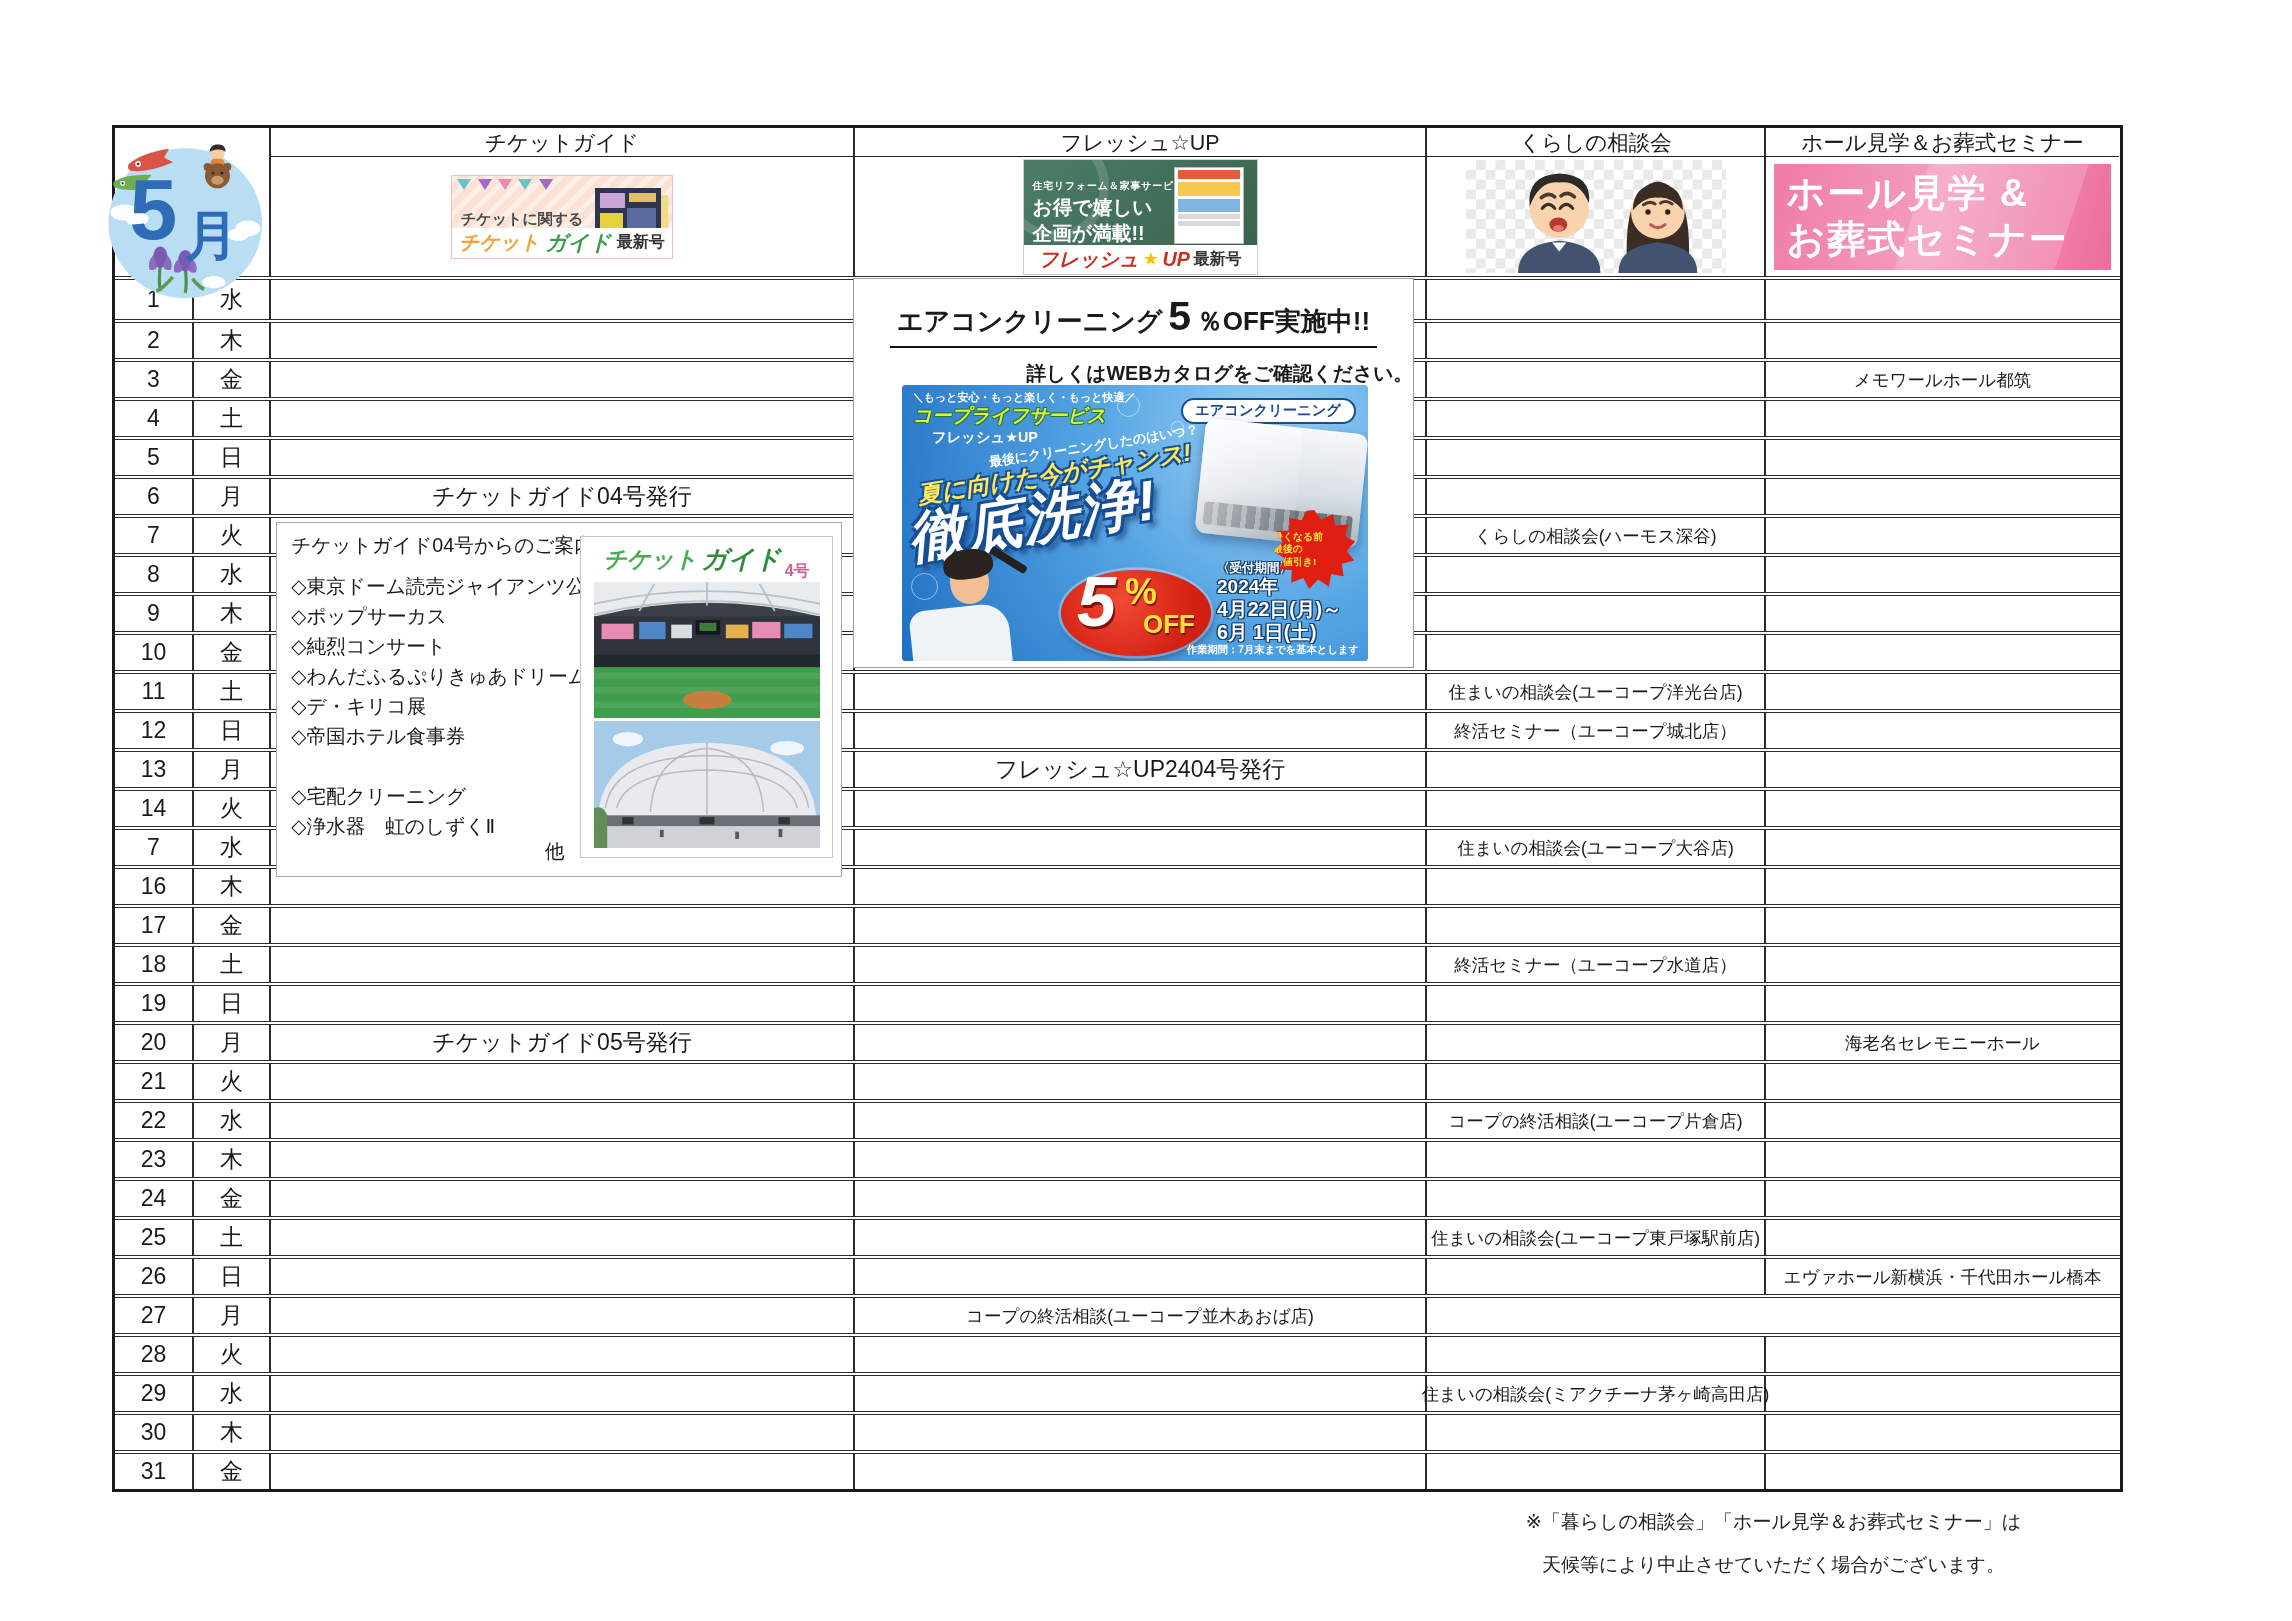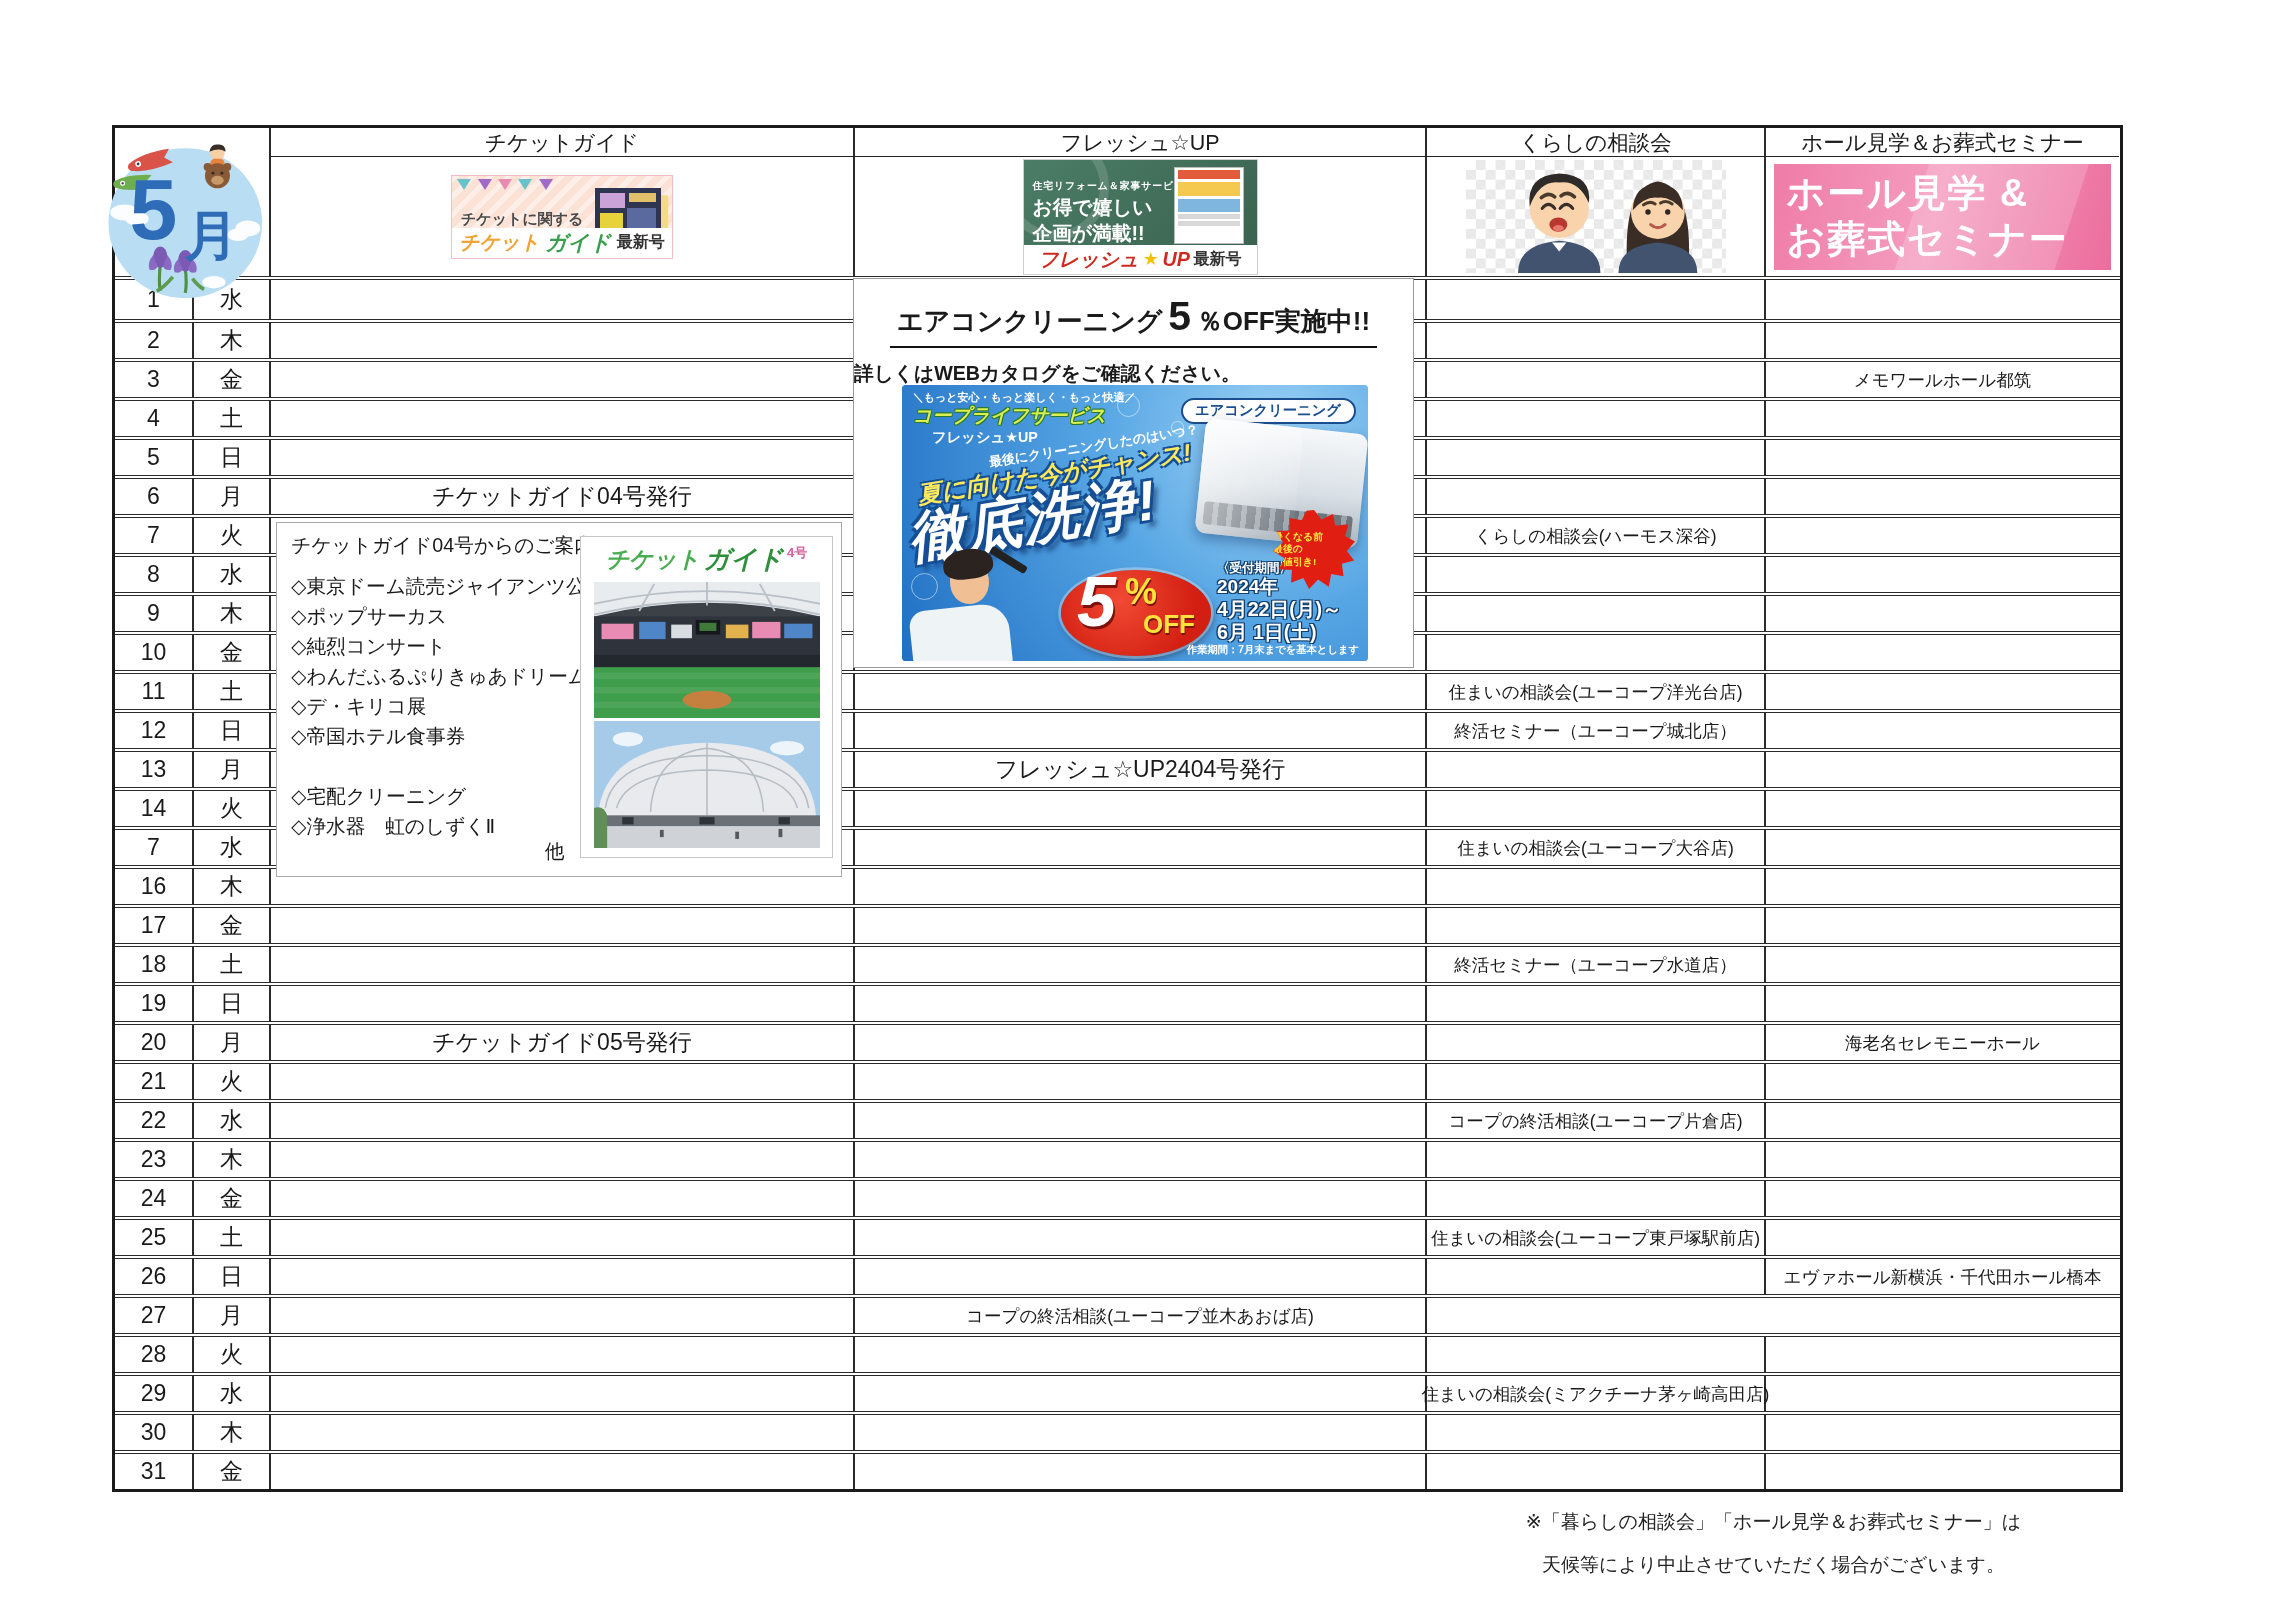--- a/index.html
+++ b/index.html
@@ -75,33 +75,33 @@
   
   #ticket-box { position:absolute; left:276px; top:522px; width:566px; height:355px; background:#fff; border:1.8px solid #a9a9a9; z-index:6; }
   .tb-title { position:absolute; left:14.3px; top:9px; font-size:19.7px; }
   .tb-list { position:absolute; left:14.3px; top:50px; width:296px; }
   .tb-list div { height:30px; font-size:19.7px; white-space:nowrap; }
   .tb-other { position:absolute; left:224px; top:315px; width:107px; text-align:center; font-size:19.7px; }
   .tb-photos { position:absolute; left:303px; top:12.5px; width:253px; height:322px; border:0.9px solid #c5c5c5; background:#fff; }
   .tb-logo { height:45px; display:flex; align-items:center; justify-content:center; gap:3.6px; }
   .tb-logo-a { color:#49ab52; font-weight:bold; font-style:italic; font-size:23px; }
   .tb-logo-b { color:#2f8f3c; font-weight:bold; font-style:italic; font-size:26px; }
-  .tb-logo-num { color:#d45f9b; font-size:13px; font-weight:bold; align-self:flex-end; margin-bottom:20px; }
+  .tb-logo-num { color:#d45f9b; font-size:16px; font-weight:bold; align-self:flex-end; margin-bottom:0; }
   .tb-ph { position:absolute; left:12.5px; width:226px; }
   .tb-ph svg { display:block; width:100%; height:100%; }
   .tb-ph1 { top:45px; height:136px; }
   .tb-ph2 { top:184px; height:127px; }
 
   
   #aircon-box { position:absolute; left:853px; top:278px; width:561px; height:390px; background:#fff; border:1.8px solid #9a9a9a; z-index:6; }
   .ac-head { text-align:center; margin-top:14.3px; }
   .ac-head .wrap { display:inline-block; border-bottom:2.7px solid #111; padding:0 7.2px 5.4px 7.2px; }
   .ac-h-a,.ac-h-c { font-size:26px; font-weight:bold; }
   .ac-h-b { font-size:41px; font-weight:bold; padding:0 1.8px; }
-  .ac-sub { text-align:left; margin-top:12.5px; font-size:19.7px; font-weight:bold; }
+  .ac-sub { text-align:right; margin-top:12.5px; font-size:19.7px; font-weight:bold; }
   .ac-img { position:absolute; left:48px; top:106px; width:466px; height:276px; border-radius:3.6px; overflow:hidden;
     background:radial-gradient(circle at 80% 20%, #9ed3f5 0%, #57a6e4 40%, #1f6fc4 100%); }
   .ac-bubble { position:absolute; border-radius:50%; border:1.8px solid rgba(255,255,255,.5); }
   .ac-brandtop { position:absolute; left:10.7px; top:5.4px; font-size:11px; color:#fff; font-weight:bold; }
   .ac-brand { position:absolute; left:10.7px; top:18px; font-size:19px; font-weight:bold; color:#d9ef52; text-shadow:0.9px 0.9px 0 #2a7a2a,-0.9px 0.9px 0 #2a7a2a,0.9px -0.9px 0 #2a7a2a,-0.9px -0.9px 0 #2a7a2a; font-style:italic; }
   .ac-brand2 { position:absolute; left:30px; top:43px; font-size:14.3px; font-weight:bold; color:#fff; }
   .ac-pill { position:absolute; right:12.5px; top:12.5px; background:#fff; border:2.2px solid #1b4e8e; color:#1b4e8e; border-radius:16px; padding:1.8px 12.5px; font-size:14.3px; font-weight:bold; }
   .ac-catch1 { position:absolute; left:86px; top:52px; font-size:13px; color:#fff; font-weight:bold; transform:rotate(-9deg); }
   .ac-catch2 { position:absolute; left:14.3px; top:73px; font-size:24px; font-weight:900; font-style:italic; color:#ffe95c; transform:rotate(-9deg);
     text-shadow:1.8px 1.8px 0 #164e93,-1.8px 1.8px 0 #164e93,1.8px -1.8px 0 #164e93,-1.8px -1.8px 0 #164e93; }

